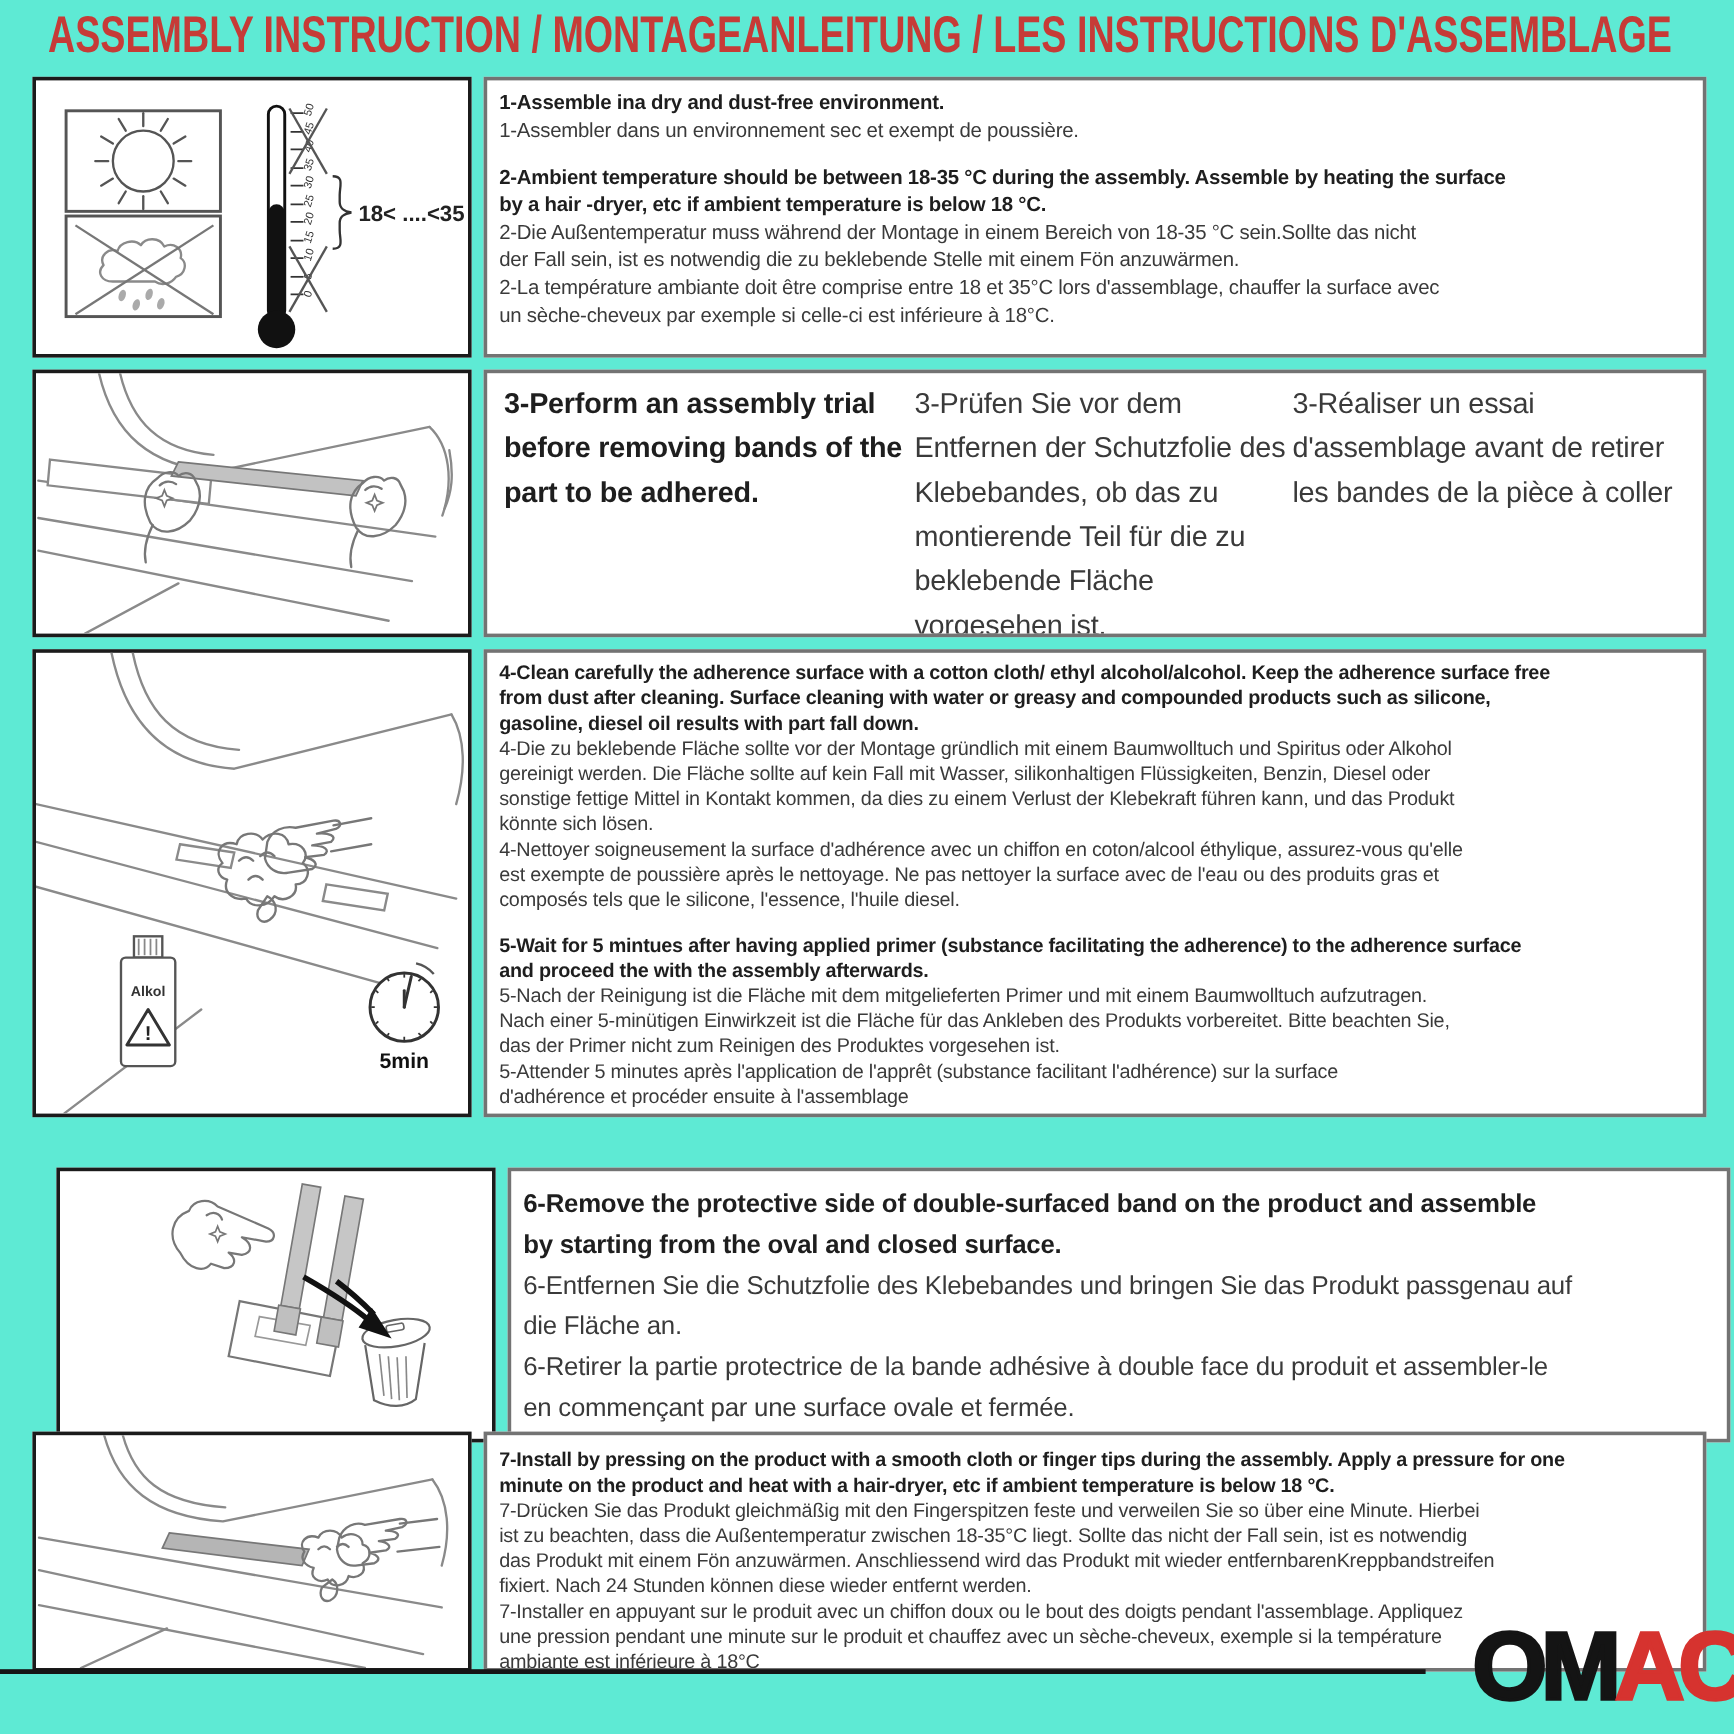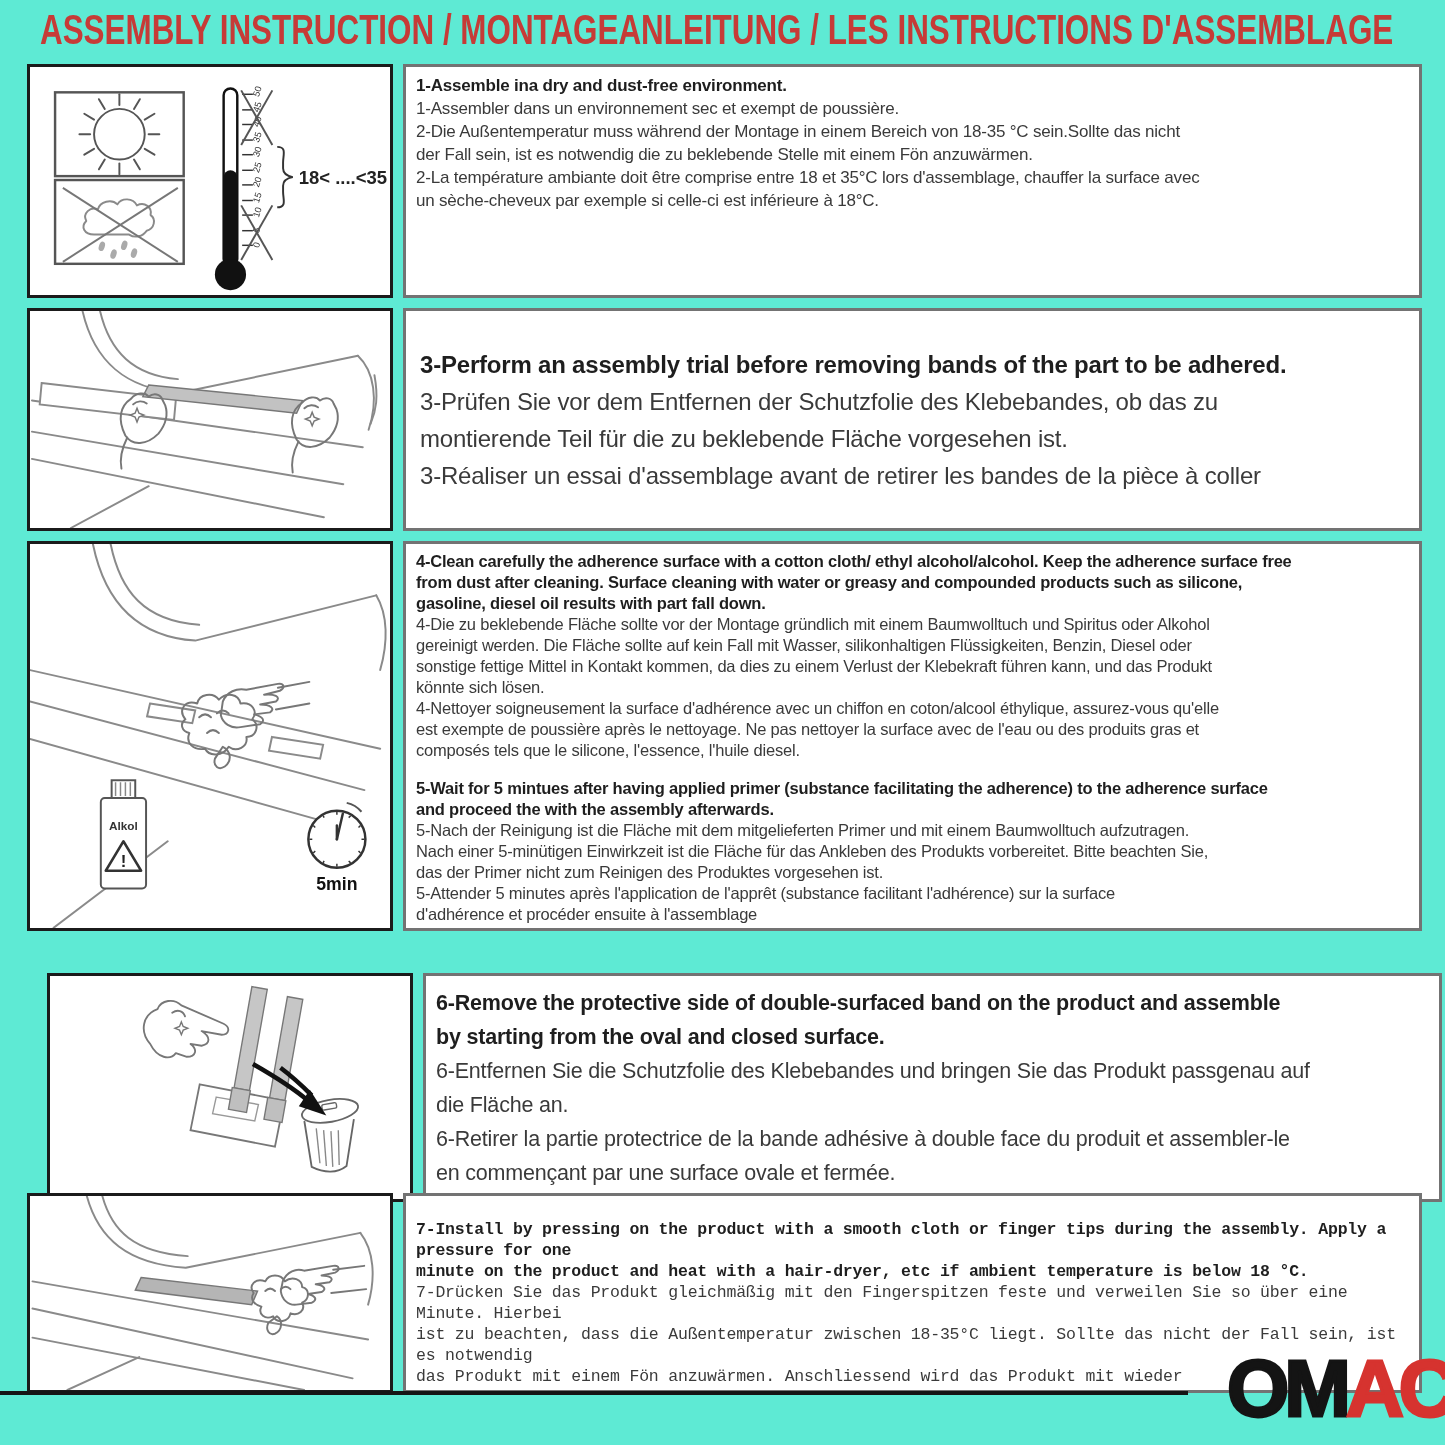--- a/index.html
+++ b/index.html
@@ -11,25 +11,25 @@
   .illus{position:absolute;left:27px;top:0;width:366px;height:100%;border:3px solid #1b1b1b;
          background:#fff;box-sizing:border-box;}
   .illus svg{width:100%;height:100%;display:block;}
   .txt{position:absolute;left:403px;top:0;width:1019px;height:100%;border:3px solid #737373;
        background:#fff;box-sizing:border-box;padding:7px 10px;overflow:hidden;
        letter-spacing:-0.2px;}
   .txt p{margin:0;white-space:pre-line;color:#3a3a3a;}
   .txt p.b{font-weight:700;color:#1e1e1e;}
   .gap{margin-top:16px !important;}
   .s12{font-size:17px;line-height:23px;}
-  .s3{font-size:24px;line-height:37px;display:flex;flex-direction:column;justify-content:center;padding-left:14px;}
+  .s3{font-size:24px;line-height:37px;display:flex;flex-direction:row;justify-content:center;padding-left:14px;}
   .s45{font-size:16.5px;line-height:21px;}
   .s45 .gap{margin-top:17px !important;}
   .s6{font-size:21.5px;line-height:34px;display:flex;flex-direction:column;justify-content:center;}
-  .s7{font-size:16.5px;line-height:21px;padding-top:23px;font-family:Liberation Mono, monospace;}
+  .s7{font-size:16.5px;line-height:21px;padding-top:11px;}
   .footer-line{position:absolute;left:0;top:1391px;width:1188px;height:4px;background:#151515;}
   .logo{position:absolute;left:1190px;top:1348px;font-size:80px;font-weight:700;
         letter-spacing:-5px;line-height:82px;white-space:nowrap;}
   .logo .blk{color:#141414;margin-left:37px;-webkit-text-stroke:3px #141414;}
   .logo .red{color:#d6332f;-webkit-text-stroke:3px #d6332f;}
   
   .ln{fill:none;stroke:#8a8a8a;stroke-width:2;stroke-linecap:round;stroke-linejoin:round;}
   .ln7{fill:none;stroke:#777;stroke-width:2;stroke-linecap:round;stroke-linejoin:round;}
 </style>
 </head>
@@ -111,20 +111,22 @@
               <line x1="247" y1="142" x2="215" y2="198"></line>
           </g>
           <path d="M 252,82 C 262,82 258,90 258,98 L 258,104 C 258,110 262,112 268,113 C 262,114 258,116 258,122 L 258,128 C 258,136 262,144 252,144" fill="none" stroke="#333" stroke-width="2"></path>
           <text x="274" y="120" font-size="19" font-weight="600" fill="#222">18&lt; ....&lt;35 C</text>
         </g>
       </svg>
     </div>
     <div class="txt s12">
       <p class="b">1-Assemble ina dry and dust-free environment.</p>
       <p>1-Assembler dans un environnement sec et exempt de poussière.</p>
+      <p class="b gap">2-Ambient temperature should be between 18-35 °C  during the assembly. Assemble by heating the surface
+by a hair -dryer, etc if ambient temperature is below 18 °C.</p>
       <p>2-Die Außentemperatur muss während der Montage in einem Bereich von 18-35 °C  sein.Sollte das nicht
 der Fall sein, ist es notwendig die zu beklebende Stelle mit einem Fön anzuwärmen.</p>
       <p>2-La température ambiante doit être comprise entre 18 et 35°C lors d'assemblage, chauffer la surface avec
 un sèche-cheveux par exemple si celle-ci est inférieure à 18°C.</p>
     </div>
   </section>
 
   <section class="row" style="top:308px;height:223px;">
     <div class="illus">
       <svg viewBox="0 0 366 223">

